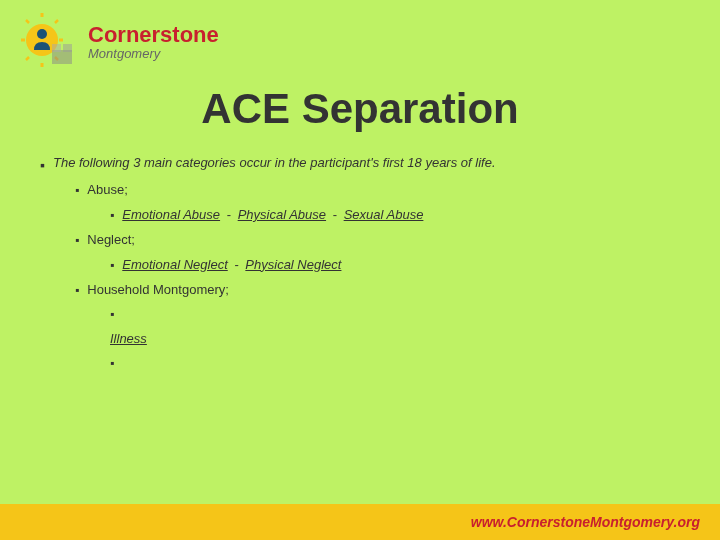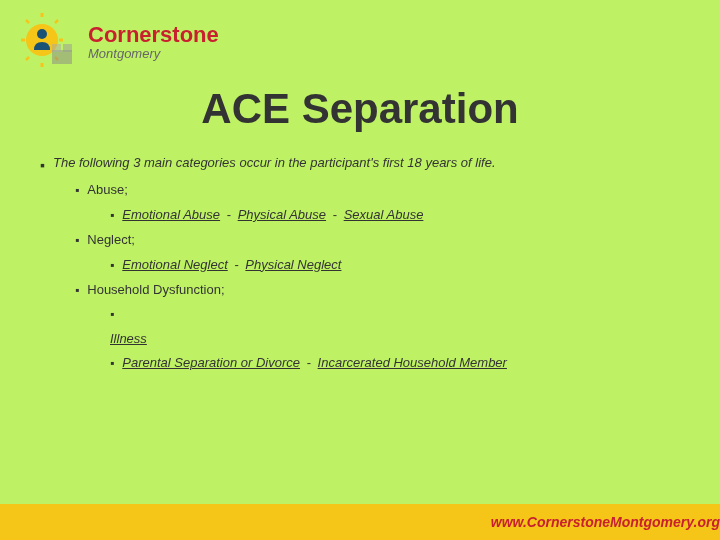--- a/index.html
+++ b/index.html
@@ -151,20 +151,21 @@
       padding-left: 80px;
     }
 
     
     .footer {
       background: #f5c518;
       height: 36px;
       display: flex;
       align-items: center;
       justify-content: flex-end;
+      padding-right: 20px;
     }
 
     .footer-url {
       font-size: 14px;
       font-weight: bold;
       color: #c8202e;
       font-style: italic;
     }
   </style>
 </head>
@@ -234,37 +235,32 @@
       <span class="bullet-marker">▪</span>
       <span class="bullet-text">
         <span class="underline-link">Emotional Neglect</span>
         <span class="separator"> - </span>
         <span class="underline-link">Physical Neglect</span>
       </span>
     </div>
 
     <div class="bullet-level2">
       <span class="bullet-marker">▪</span>
-      <span class="bullet-text">Household Dysfunction;</span>
+      <span class="bullet-text">Household Montgomery;</span>
     </div>
 
     <div class="bullet-level3">
       <span class="bullet-marker">▪</span>
     </div>
     <div class="indent-wrap">
       <span class="underline-link">Illness</span>
     </div>
 
     <div class="bullet-level3" style="margin-top:4px;">
       <span class="bullet-marker">▪</span>
-      <span class="bullet-text">
-        <span class="underline-link">Parental Separation or Divorce</span>
-        <span class="separator"> - </span>
-        <span class="underline-link">Incarcerated Household Member</span>
-      </span>
     </div>
 
   </div>
 
   <div class="footer">
     <span class="footer-url">www.CornerstoneMontgomery.org</span>
   </div>
 
 </div>
 

